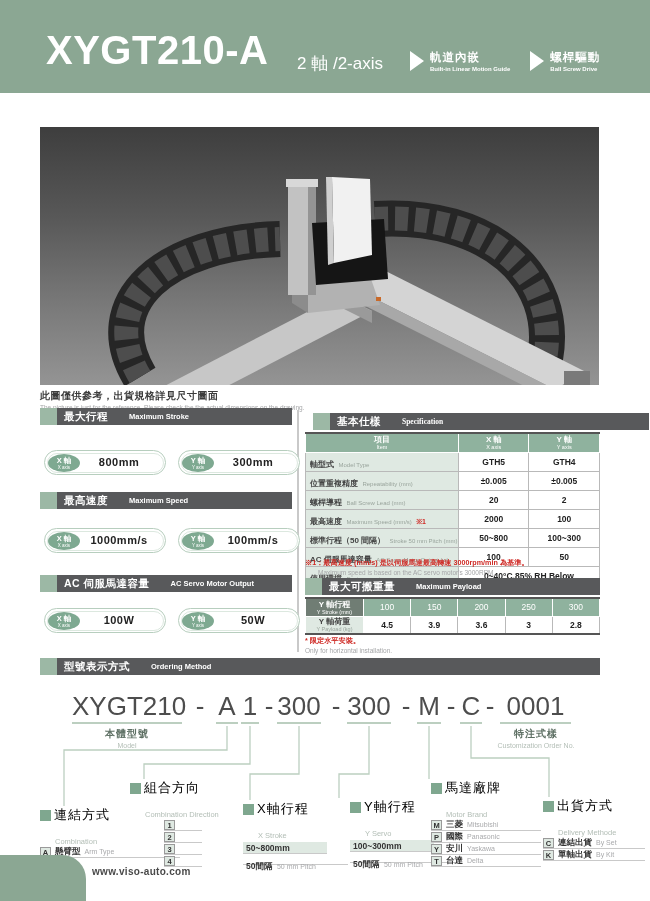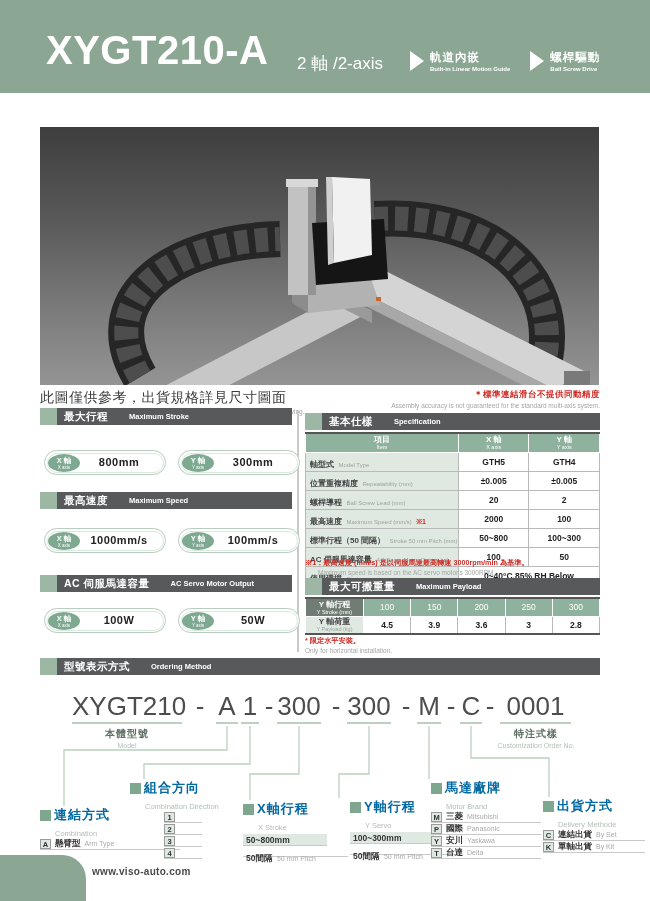--- a/index.html
+++ b/index.html
@@ -15,21 +15,21 @@
   .tri { width:0; height:0; border-left:14px solid #fff; border-top:10px solid transparent; border-bottom:10px solid transparent; }
   .f-cjk { font-size:11.5px; font-weight:bold; color:#fff; letter-spacing:1px; }
   .f-en { font-size:6px; font-weight:bold; color:#fff; margin-top:1px; }
 
   
   .product-img { position:absolute; left:40px; top:127px; width:559px; height:258px;
     background:linear-gradient(180deg,#3e3e3e 0%,#585858 35%,#7a7a7a 70%,#949494 100%); }
 
   
   .img-cap { position:absolute; left:40px; top:389px; }
-  .cap-cjk { font-size:14px; font-weight:normal; color:#3c3c3c; letter-spacing:0.5px; }
+  .cap-cjk { font-size:10px; font-weight:bold; color:#3c3c3c; letter-spacing:0.5px; }
   .cap-en { font-size:6.5px; color:#a5a6a8; margin-top:1px; }
   .asm-note { position:absolute; right:50px; top:389px; text-align:right; }
   .asm-cjk { font-size:8.5px; font-weight:bold; color:#cf2b26; letter-spacing:0.5px; }
   .asm-en { font-size:6.5px; color:#a5a6a8; margin-top:1px; }
 
   
   .sec-bar { position:absolute; height:17px; display:flex; }
   .sec-sq { width:17px; background:#9cb8a5; }
   .sec-body { flex:1; background:#58595b; color:#fff; display:flex; align-items:center; gap:21px; padding-left:7px; }
   .sec-cjk { font-size:10.5px; font-weight:bold; letter-spacing:0.5px; }
@@ -80,22 +80,22 @@
   .code-seg { position:absolute; top:690px; height:34px; font-size:26px; color:#4d4d4d; text-align:center; line-height:32px; white-space:nowrap; }
   .code-seg.u { border-bottom:2px solid #bccfc0; }
   .code-lab { position:absolute; text-align:center; }
   .cl-cjk { font-size:10px; font-weight:bold; color:#5d6f63; letter-spacing:1px; }
   .cl-en { font-size:7px; color:#b3beb6; margin-top:1px; }
   .connectors { position:absolute; left:0; top:688px; width:650px; height:165px; pointer-events:none; }
 
   .group { position:absolute; }
   .g-head { display:flex; align-items:center; gap:3px; }
   .g-sq { width:11px; height:11px; background:#7fa78f; flex:0 0 auto; }
-  .g-cjk { font-size:13px; font-weight:bold; color:#0369a1; letter-spacing:1px; white-space:nowrap; }
-  .g-en { font-size:7.5px; color:#b3beb6; margin-left:15px; margin-top:5px; white-space:nowrap; }
+  .g-cjk { font-size:13px; font-weight:normal; color:#000000; letter-spacing:1px; white-space:nowrap; }
+  .g-en { font-size:7.5px; color:#b3beb6; margin-left:15px; margin-top:13px; white-space:nowrap; }
   .opt-row { display:flex; align-items:center; gap:4px; border-bottom:1px solid #c9c9c9; height:11.5px; margin-top:0.5px; }
   .opt-code { width:11px; height:10px; background:#dfe9e2; border:1px solid #9a9a9a; font-size:7.5px; font-weight:bold; color:#333; text-align:center; line-height:9px; flex:0 0 auto; }
   .opt-cjk { font-size:8.5px; font-weight:bold; color:#333; white-space:nowrap; }
   .opt-en { font-size:7px; color:#a9aaac; white-space:nowrap; }
   .range-row { background:#dfe9e2; border-bottom:1px solid #c9c9c9; height:11.5px; font-size:8.5px; font-weight:bold; color:#333; padding:1px 3px 0; margin-top:2px; }
   .pitch-row { border-bottom:1px solid #c9c9c9; height:11.5px; padding:1px 3px 0; }
   .pitch-cjk { font-size:8.5px; font-weight:bold; color:#333; }
   .pitch-en { font-size:7px; color:#a9aaac; }
 
   
@@ -159,24 +159,20 @@
       <polygon points="286,50 292,50 294,136 288,138" fill="#cfcfcf"></polygon>
 
       <rect x="336" y="170" width="5" height="4" fill="#c96a2a"></rect>
     </svg>
   </div>
 
   <div class="img-cap">
     <div class="cap-cjk">此圖僅供參考，出貨規格詳見尺寸圖面</div>
     <div class="cap-en">The picture is just for the reference. Please check the the actual dimensions on the drawing.</div>
   </div>
-  <div class="asm-note">
-    <div class="asm-cjk">＊標準連結滑台不提供同動精度</div>
-    <div class="asm-en">Assembly accuracy is not guaranteed for the standard multi-axis system.</div>
-  </div>
 
   <div class="v-divider"></div>
 
   <div class="sec-bar" style="left:40px; top:408px; width:252px;">
     <div class="sec-sq"></div>
     <div class="sec-body">
       <span class="sec-cjk">最大行程</span>
       <span class="sec-en">Maximum Stroke</span>
     </div>
   </div>
@@ -232,21 +228,21 @@
     <span class="pill-val">100W</span>
   </div>
   <div class="pill" style="left:178px; top:608px;">
     <span class="badge">
         <span class="badge-cjk">Y 軸</span>
         <span class="badge-en">Y axis</span>
       </span>
     <span class="pill-val">50W</span>
   </div>
 
-  <div class="sec-bar" style="left:305px; top:413px; width:295px;">
+  <div class="sec-bar" style="left:313px; top:413px; width:336px;font-family:Liberation Serif, serif;">
     <div class="sec-sq"></div>
     <div class="sec-body">
       <span class="sec-cjk">基本仕樣</span>
       <span class="sec-en">Specification</span>
     </div>
   </div>
 
   <table class="spec-table">
     <thead>
       <tr>

